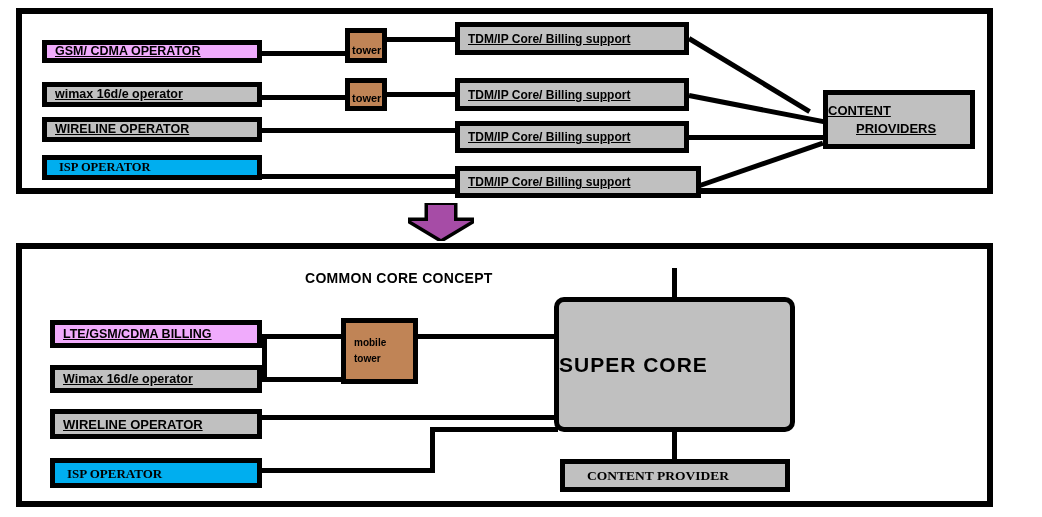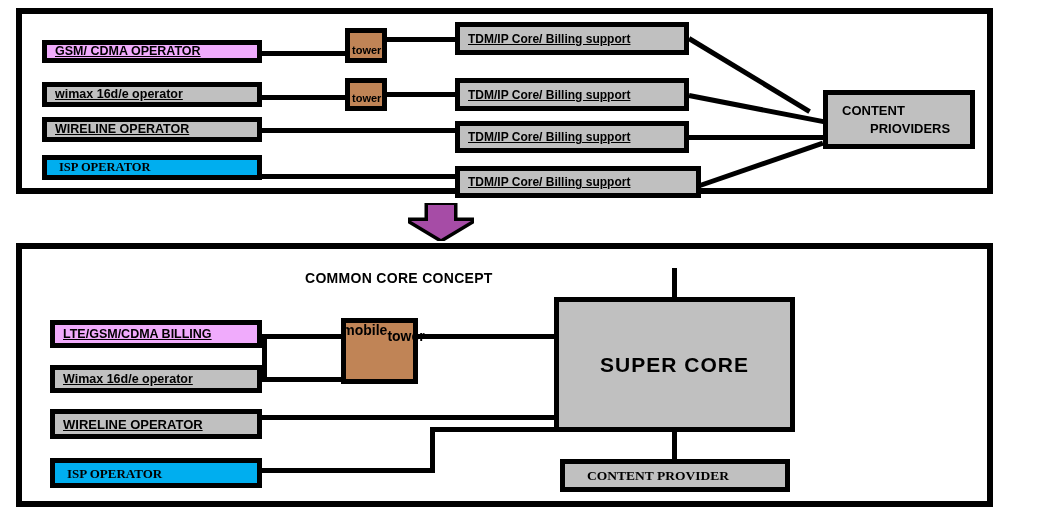--- a/index.html
+++ b/index.html
@@ -36,21 +36,21 @@
   }
   .node .lbl{display:block;line-height:1;}
 
   .pink{background:#f0abfc;}
   .cyan{background:#00aeef;}
   .brown{background:#c08456;}
   .gray{background:#c0c0c0;}
 
   .pad-l{padding-left:8px;text-decoration:underline;}
   .pad-l2{padding-left:12px;font-family:Liberation Serif, serif;}
-  .center{justify-content:center;}
+  .center{justify-content:flex-start;border-radius:10px;}
 
   
   .line{position:absolute;background:#000000;z-index:2;}
   .hline{height:5px;}
   .vline{width:5px;}
   .diag{position:absolute;background:#000000;height:5px;transform-origin:0 50%;z-index:2;}
 
   
   .freetext{
     position:absolute;color:#000000;font-weight:bold;white-space:nowrap;z-index:6;
@@ -114,21 +114,21 @@
   </div>
 
   <div class="node gray pad-l" style="left:455px;top:121px;width:234px;height:32px;font-size:12px;">
     <span class="lbl">TDM/IP Core/ Billing support</span>
   </div>
 
   <div class="node gray pad-l" style="left:455px;top:166px;width:246px;height:32px;font-size:12px;">
     <span class="lbl">TDM/IP Core/ Billing support</span>
   </div>
 
-  <div class="node gray" style="left:823px;top:90px;width:152px;height:59px;font-size:13px;flex-direction:column;justify-content:center;align-items:flex-start;padding-left:14px;">
+  <div class="node gray" style="left:823px;top:90px;width:152px;height:59px;font-size:13px;flex-direction:column;justify-content:center;align-items:flex-start;text-decoration:underline;">
     <span class="lbl">CONTENT</span>
     <span class="lbl" style="margin-top:5px;margin-left:28px;">PRIOVIDERS</span>
   </div>
 
   <div id="arrow-wrap">
     <svg viewBox="0 0 66 38" xmlns="http://www.w3.org/2000/svg">
       <polygon points="20,2 46,2 46,18 63,18 33,36 3,18 20,18" fill="#a64ca6" stroke="#000000" stroke-width="7" stroke-linejoin="miter"></polygon>
       <polygon points="20,2 46,2 46,18 63,18 33,36 3,18 20,18" fill="#a64ca6" stroke="none"></polygon>
     </svg>
   </div>
@@ -162,21 +162,21 @@
   </div>
 
   <div class="node gray pad-l" style="left:50px;top:409px;width:212px;height:30px;font-size:13px;">
     <span class="lbl">WIRELINE OPERATOR</span>
   </div>
 
   <div class="node cyan pad-l2" style="left:50px;top:458px;width:212px;height:30px;font-size:13px;">
     <span class="lbl">ISP  OPERATOR</span>
   </div>
 
-  <div class="node brown" style="left:341px;top:318px;width:77px;height:66px;font-size:14px;flex-direction:row;justify-content:center;align-items:flex-start;padding-left:8px;">
+  <div class="node brown" style="left:341px;top:318px;width:77px;height:66px;font-size:10px;flex-direction:column;justify-content:center;align-items:flex-start;padding-left:8px;">
     <span class="lbl">mobile</span>
     <span class="lbl" style="margin-top:6px;">tower</span>
   </div>
 
 
   <div class="node gray center" style="left:554px;top:297px;width:241px;height:135px;font-size:21px;letter-spacing:1px;">
     <span class="lbl">SUPER CORE</span>
   </div>
 
   <div class="node gray pad-l2" style="left:560px;top:459px;width:230px;height:33px;font-size:13.5px;">

